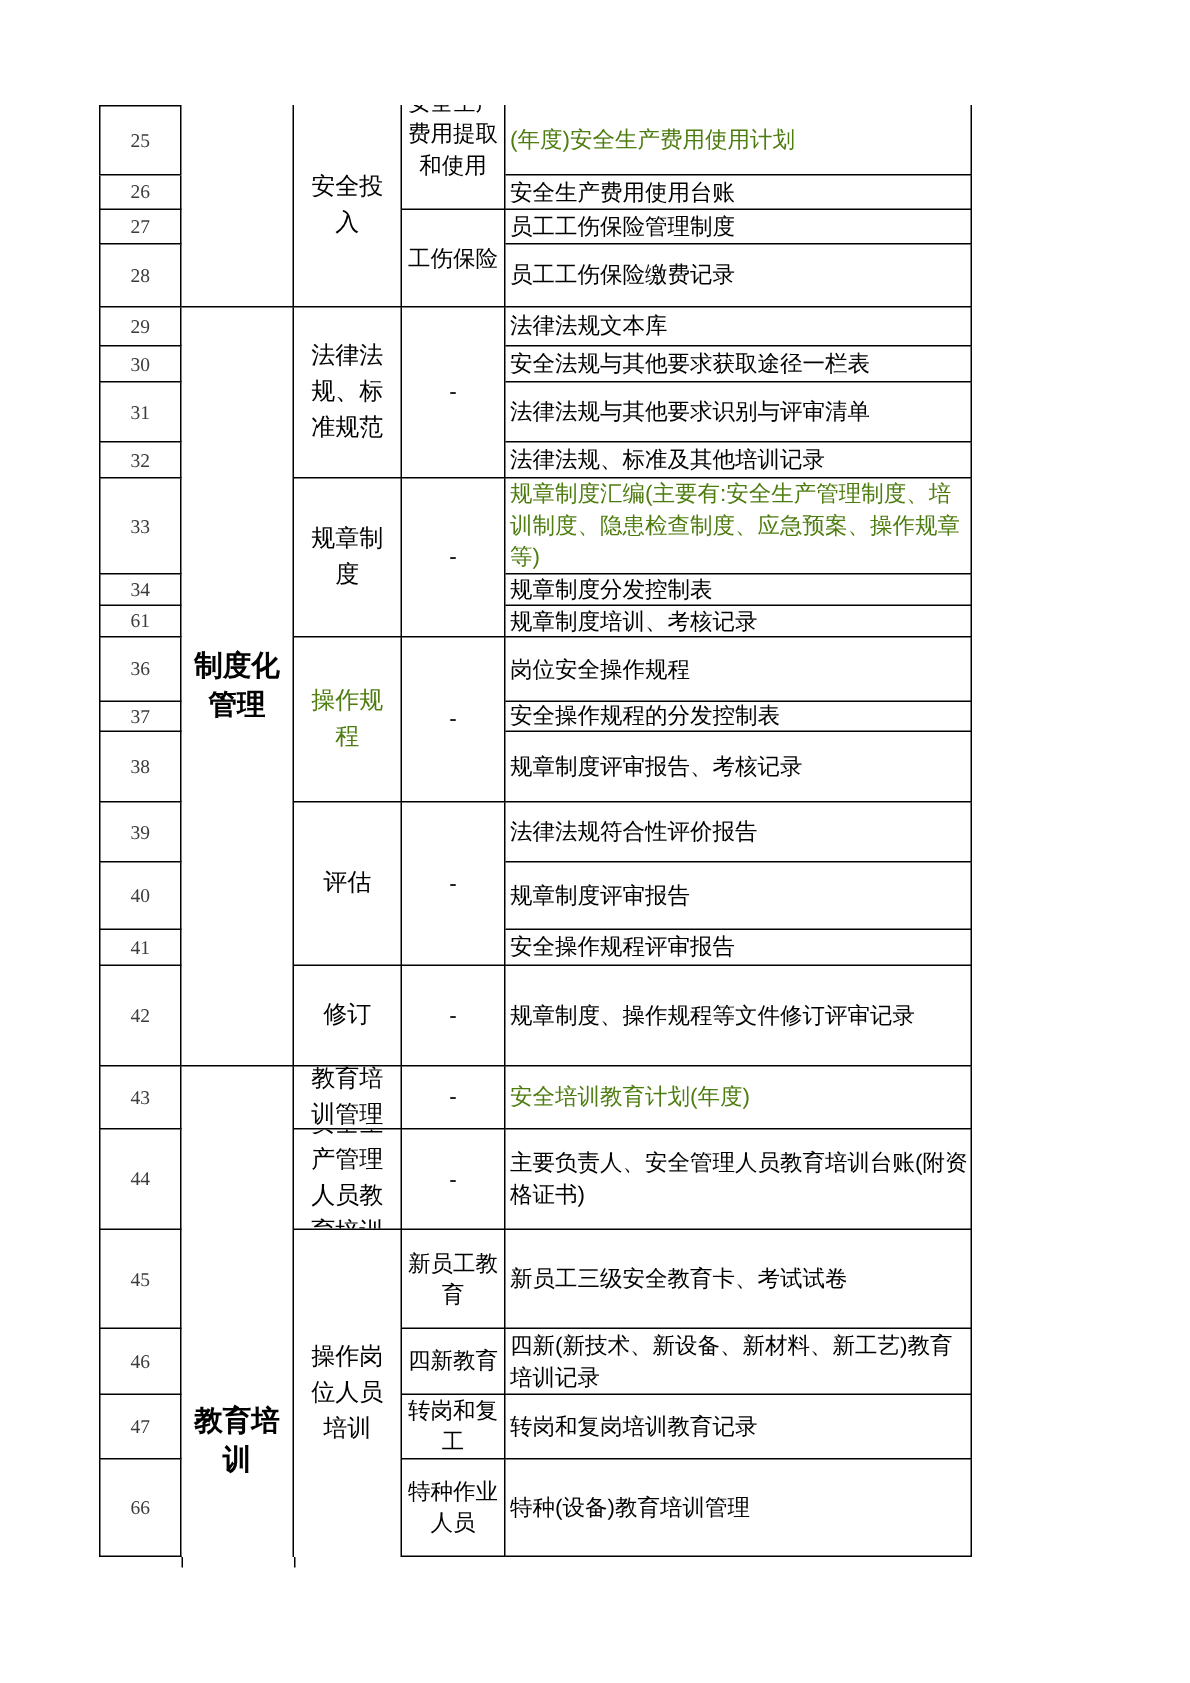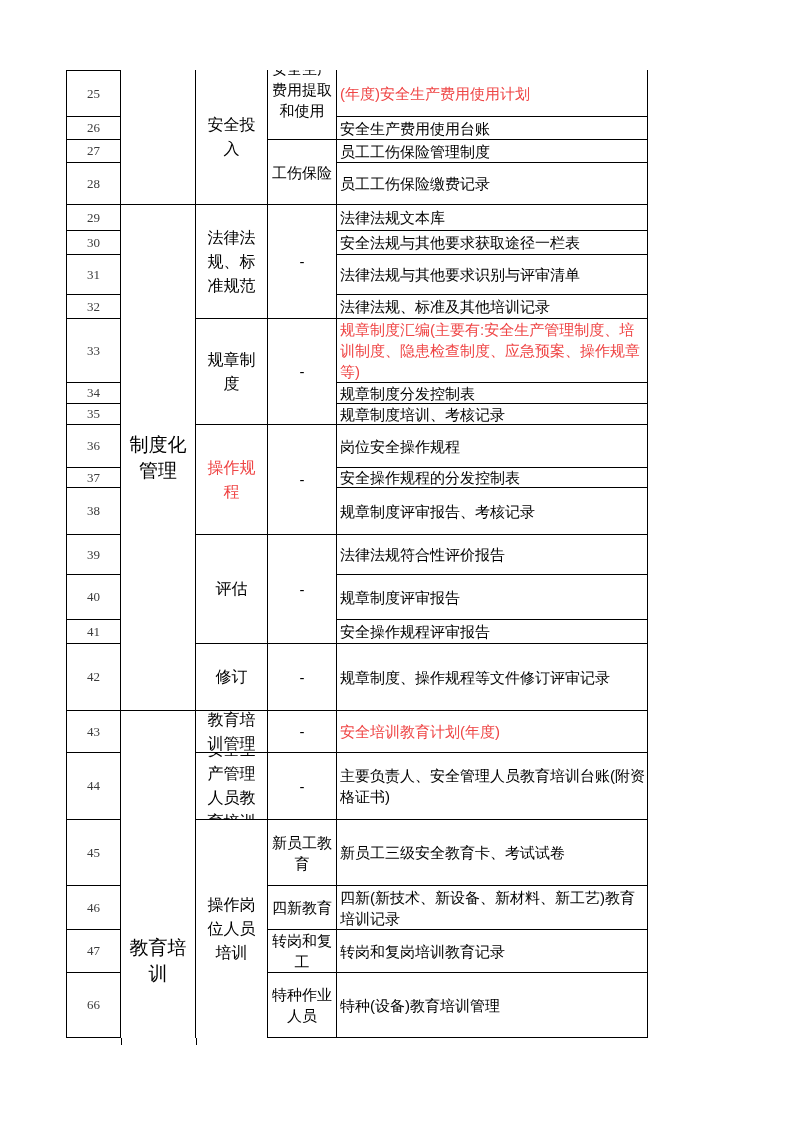--- a/index.html
+++ b/index.html
@@ -22,58 +22,58 @@
     overflow:hidden;
   }
   .c1{
     border-left:1px solid #000;
     font-family:"Liberation Serif",serif;
     font-size:13px;color:#3b3b3b;
   }
   .top{border-top:1px solid #000;}
   .nb{border-bottom:none;}
   .c2{
-    font-size:19px;font-weight:normal;line-height:26px;
+    font-size:19px;font-weight:bold;line-height:26px;
     text-align:center;padding:0 7px;line-break:anywhere;word-break:break-all;
   }
   .c2.offset{align-items:flex-start;padding-top:224px;}
   .c3{
     font-size:16px;line-height:24px;text-align:center;
     padding:0 4px;line-break:anywhere;word-break:break-all;
   }
   .c4{
     font-size:15px;line-height:21px;text-align:center;
     padding:0 3px;line-break:anywhere;word-break:break-all;
   }
   .c4.clipcell{align-items:flex-start;}
   .clip3{display:block;margin-top:-12px;line-height:21px;}
   .c5{
     font-size:15px;line-height:21px;
     justify-content:flex-start;text-align:left;
     padding:1px 2px 1px 3px;word-break:break-all;
   }
-  .red{color:#ef4444;}
+  .red{color:#4d7c0f;}
   .tail{position:absolute;width:1px;background:#000;}
 </style>
 </head>
 <body>
 
 <div class="sheet-grid">
 
   <div class="cell c1 top" style="grid-row:1;grid-column:1">25</div>
   <div class="cell c1" style="grid-row:2;grid-column:1">26</div>
   <div class="cell c1" style="grid-row:3;grid-column:1">27</div>
   <div class="cell c1" style="grid-row:4;grid-column:1">28</div>
   <div class="cell c1" style="grid-row:5;grid-column:1">29</div>
   <div class="cell c1" style="grid-row:6;grid-column:1">30</div>
   <div class="cell c1" style="grid-row:7;grid-column:1">31</div>
   <div class="cell c1" style="grid-row:8;grid-column:1">32</div>
   <div class="cell c1" style="grid-row:9;grid-column:1">33</div>
   <div class="cell c1" style="grid-row:10;grid-column:1">34</div>
-  <div class="cell c1" style="grid-row:11;grid-column:1">35</div>
+  <div class="cell c1" style="grid-row:11;grid-column:1">61</div>
   <div class="cell c1" style="grid-row:12;grid-column:1">36</div>
   <div class="cell c1" style="grid-row:13;grid-column:1">37</div>
   <div class="cell c1" style="grid-row:14;grid-column:1">38</div>
   <div class="cell c1" style="grid-row:15;grid-column:1">39</div>
   <div class="cell c1" style="grid-row:16;grid-column:1">40</div>
   <div class="cell c1" style="grid-row:17;grid-column:1">41</div>
   <div class="cell c1" style="grid-row:18;grid-column:1">42</div>
   <div class="cell c1" style="grid-row:19;grid-column:1">43</div>
   <div class="cell c1" style="grid-row:20;grid-column:1">44</div>
   <div class="cell c1" style="grid-row:21;grid-column:1">45</div>

